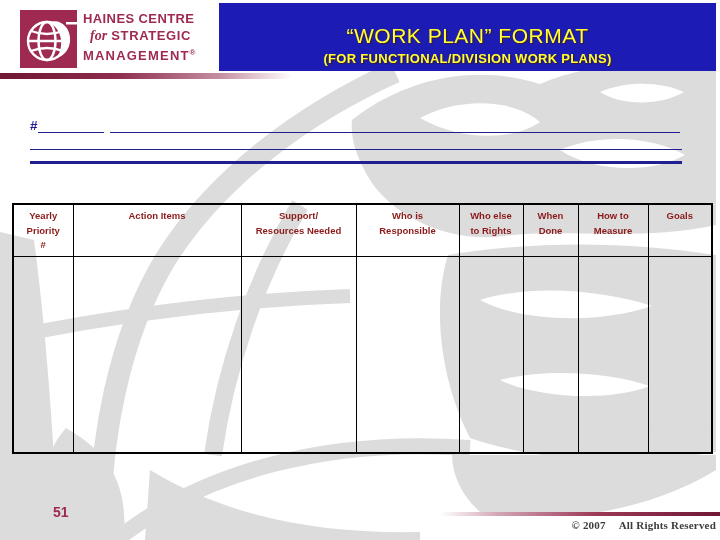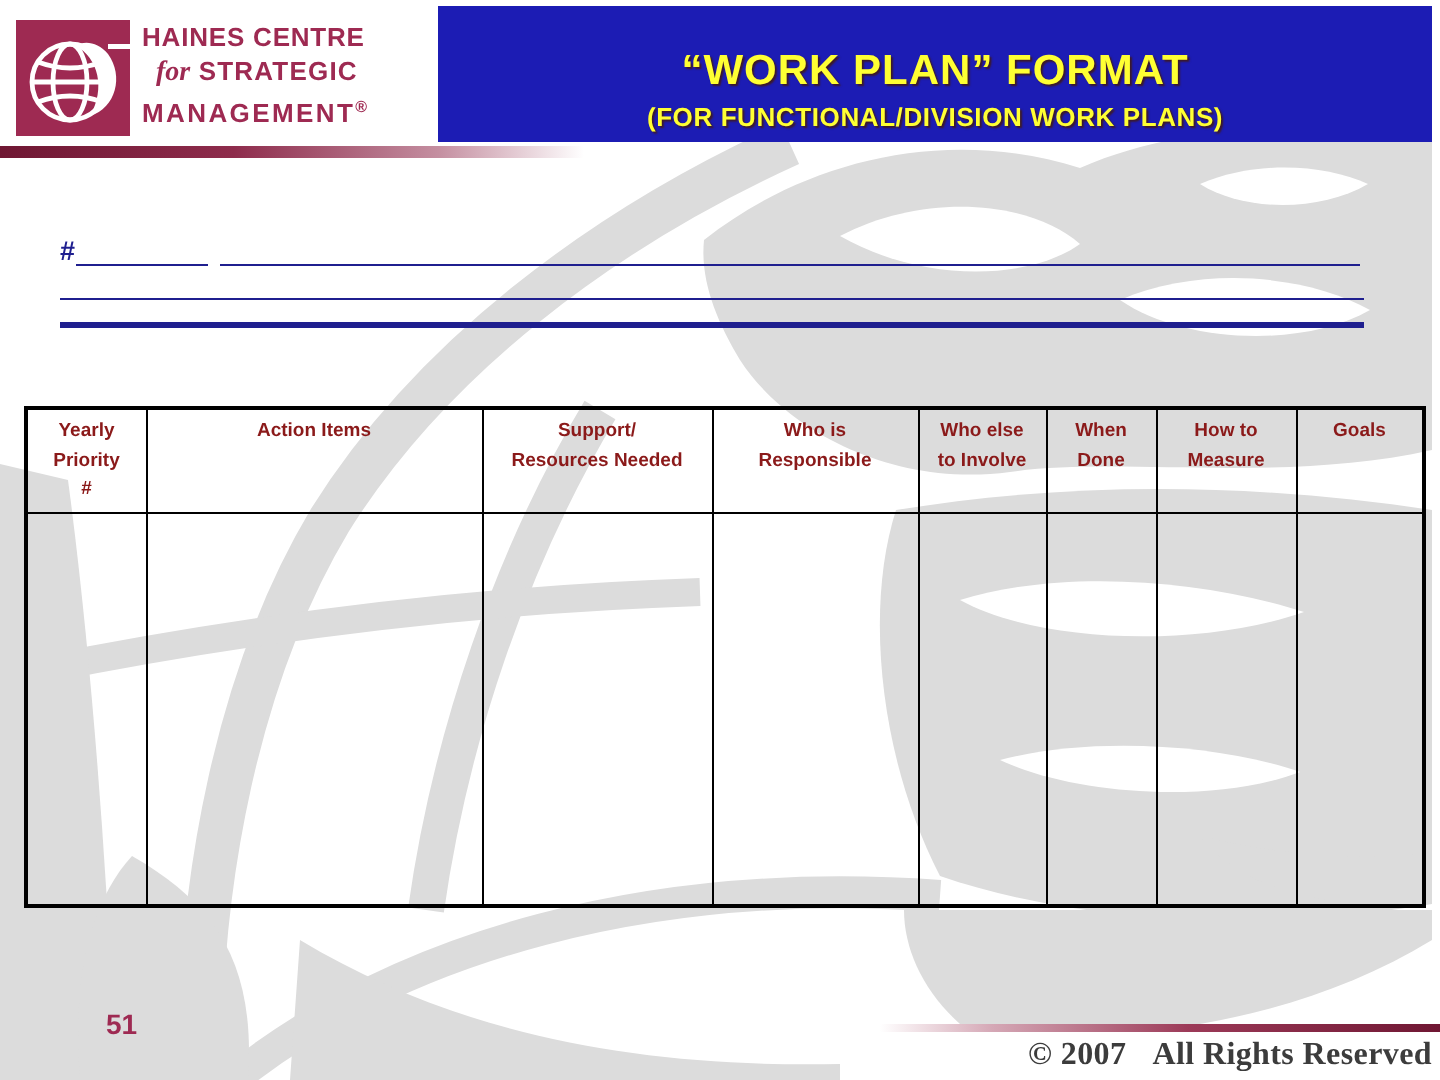--- a/index.html
+++ b/index.html
@@ -11,36 +11,36 @@
     --watermark-gray:#DCDCDC;
   }
   html,body{margin:0;padding:0;background:#fff;}
   .slide{position:relative;width:720px;height:540px;background:#fff;overflow:hidden;
          font-family:"Liberation Sans",sans-serif;}
 
   
   .watermark{position:absolute;left:0;top:0;width:720px;height:540px;z-index:0;}
 
   
-  .logo-area{position:absolute;left:0;top:0;width:219px;height:72px;background:#fff;z-index:2;}
+  .logo-area{position:absolute;left:12px;top:0;width:219px;height:72px;background:#fff;z-index:2;}
   .logo-mark{position:absolute;left:8px;top:10px;}
   .logo-text{position:absolute;left:71px;top:10px;color:var(--brand-maroon);font-weight:bold;line-height:17px;}
   .logo-l1{font-size:13px;letter-spacing:.4px;}
   .logo-l2{font-size:13px;letter-spacing:.6px;padding-left:7px;}
   .logo-for{font-family:"Liberation Serif",serif;font-style:italic;font-weight:600;font-size:14px;letter-spacing:0;}
   .logo-l3{font-size:13px;letter-spacing:1.2px;}
   .reg{font-size:8px;vertical-align:5px;letter-spacing:0;}
 
   .under-bar{position:absolute;left:0;top:73px;width:292px;height:6px;z-index:2;
     background:linear-gradient(90deg,#6f1733 0%,#8e2c4c 40%,#c48ea0 75%,rgba(255,255,255,0) 100%);}
 
   
   .title-box{position:absolute;left:219px;top:3px;width:497px;height:68px;background:var(--title-blue);
     z-index:2;display:flex;flex-direction:column;justify-content:center;align-items:center;gap:3px;}
-  .title-line1{color:var(--title-yellow);font-weight:bold;font-size:21px;letter-spacing:.5px;
+  .title-line1{color:var(--title-yellow);font-weight:normal;font-size:21px;letter-spacing:.5px;
     text-shadow:1px 1px 1px rgba(70,25,0,.8);margin-top:16px;}
   .title-line2{color:var(--title-yellow);font-weight:bold;font-size:13px;letter-spacing:.3px;
     text-shadow:1px 1px 1px rgba(70,25,0,.8);}
 
   
   .strategy-row{position:absolute;left:30px;top:116px;width:650px;display:flex;align-items:flex-end;
     z-index:1;color:var(--navy-text);font-weight:bold;font-size:13.5px;}
   .blank{display:inline-block;border-bottom:1.5px solid var(--navy-text);height:16px;}
   .blank-num{width:66px;}
   .blank-grow{flex:1;margin-left:6px;}
@@ -58,21 +58,21 @@
   .worktable .body-row{height:197px;}
   .hdr{white-space:pre-line;color:var(--table-header-red);font-weight:bold;font-size:9.5px;
     line-height:1.55;text-align:center;}
 
   
   .page-number{position:absolute;left:53px;top:504px;font-weight:bold;font-size:14px;
     color:var(--brand-maroon);z-index:1;}
   .footer-line{position:absolute;left:440px;top:512px;width:280px;height:4px;z-index:1;
     background:linear-gradient(90deg,rgba(150,60,90,0) 0%,#d5a8b6 20%,#9c3a58 55%,#6f1733 100%);}
   .copyright{position:absolute;right:4px;top:519px;z-index:1;font-family:"Liberation Serif",serif;
-    font-weight:bold;font-size:16px;color:#3c3c3c;letter-spacing:.2px;}
+    font-weight:bold;font-size:11px;color:#3c3c3c;letter-spacing:.2px;}
   .rights{margin-left:13px;}
 </style>
 </head>
 <body>
 
 <div class="slide">
 
   <svg class="watermark" viewBox="0 0 720 540" aria-hidden="true">
     <g fill="none" stroke="#DCDCDC">
       <path stroke-width="22" d="M395,72 C300,115 215,180 165,260 C120,335 98,440 100,545"></path>
@@ -156,21 +156,21 @@
         <th>
             <div class="hdr">Support/
 Resources Needed</div>
           </th>
         <th>
             <div class="hdr">Who is
 Responsible</div>
           </th>
         <th>
             <div class="hdr">Who else
-to Involve</div>
+to Rights</div>
           </th>
         <th>
             <div class="hdr">When
 Done</div>
           </th>
         <th>
             <div class="hdr">How to
 Measure</div>
           </th>
         <th>

